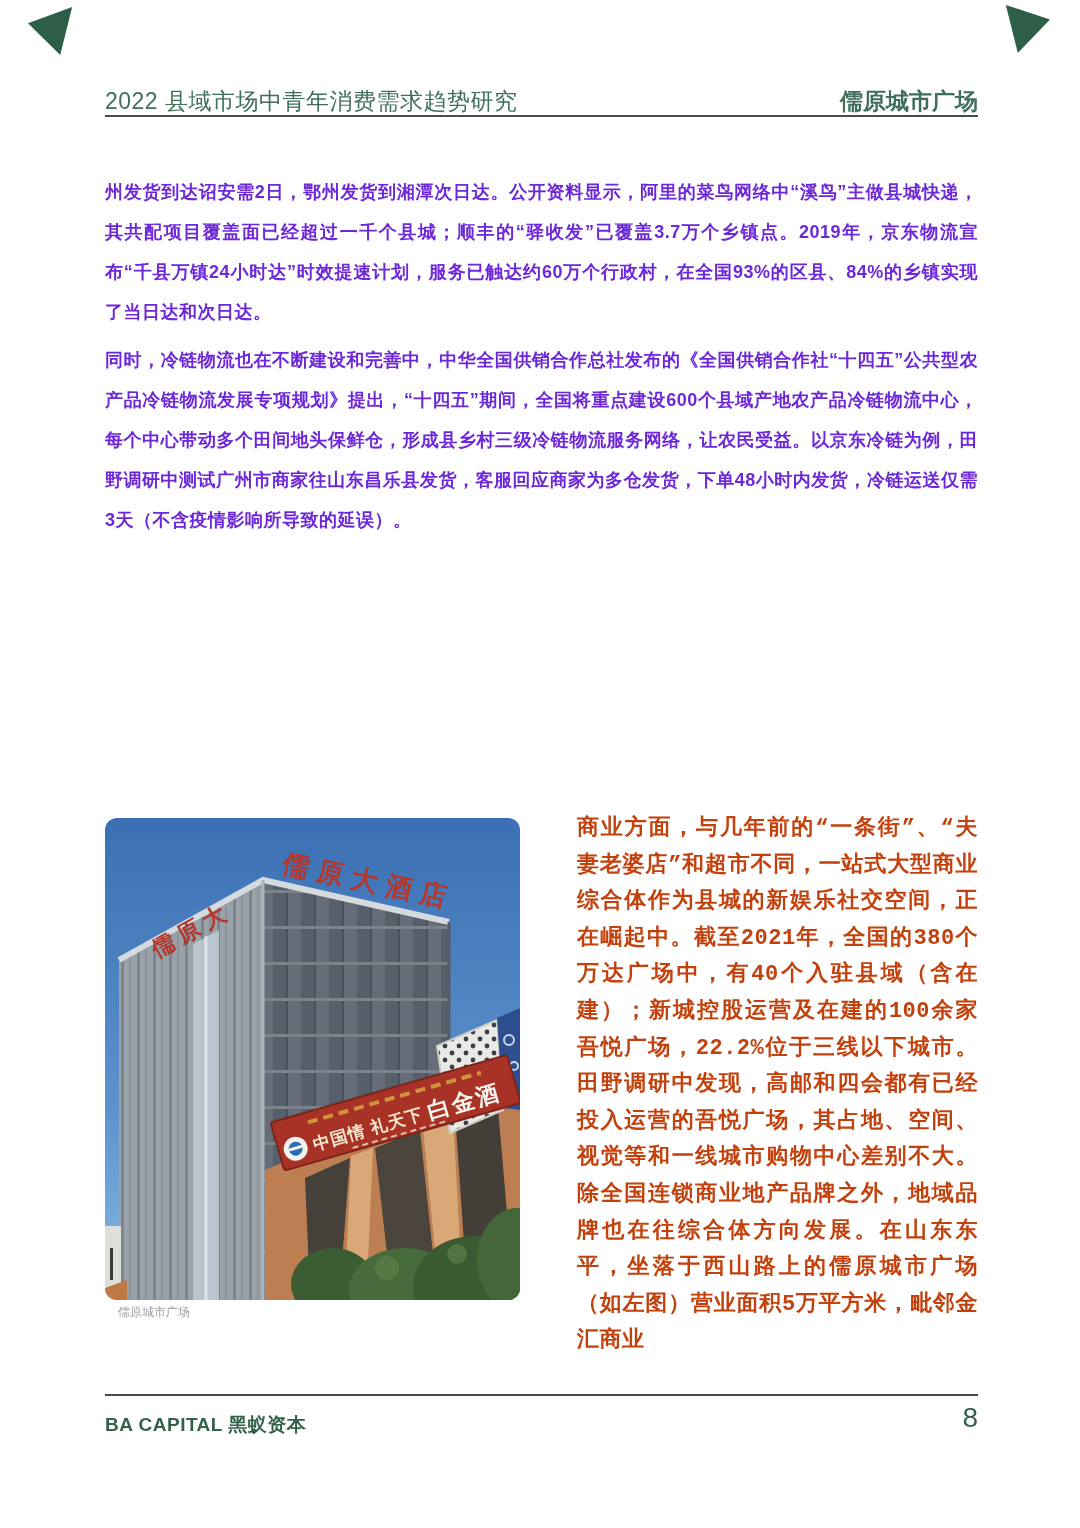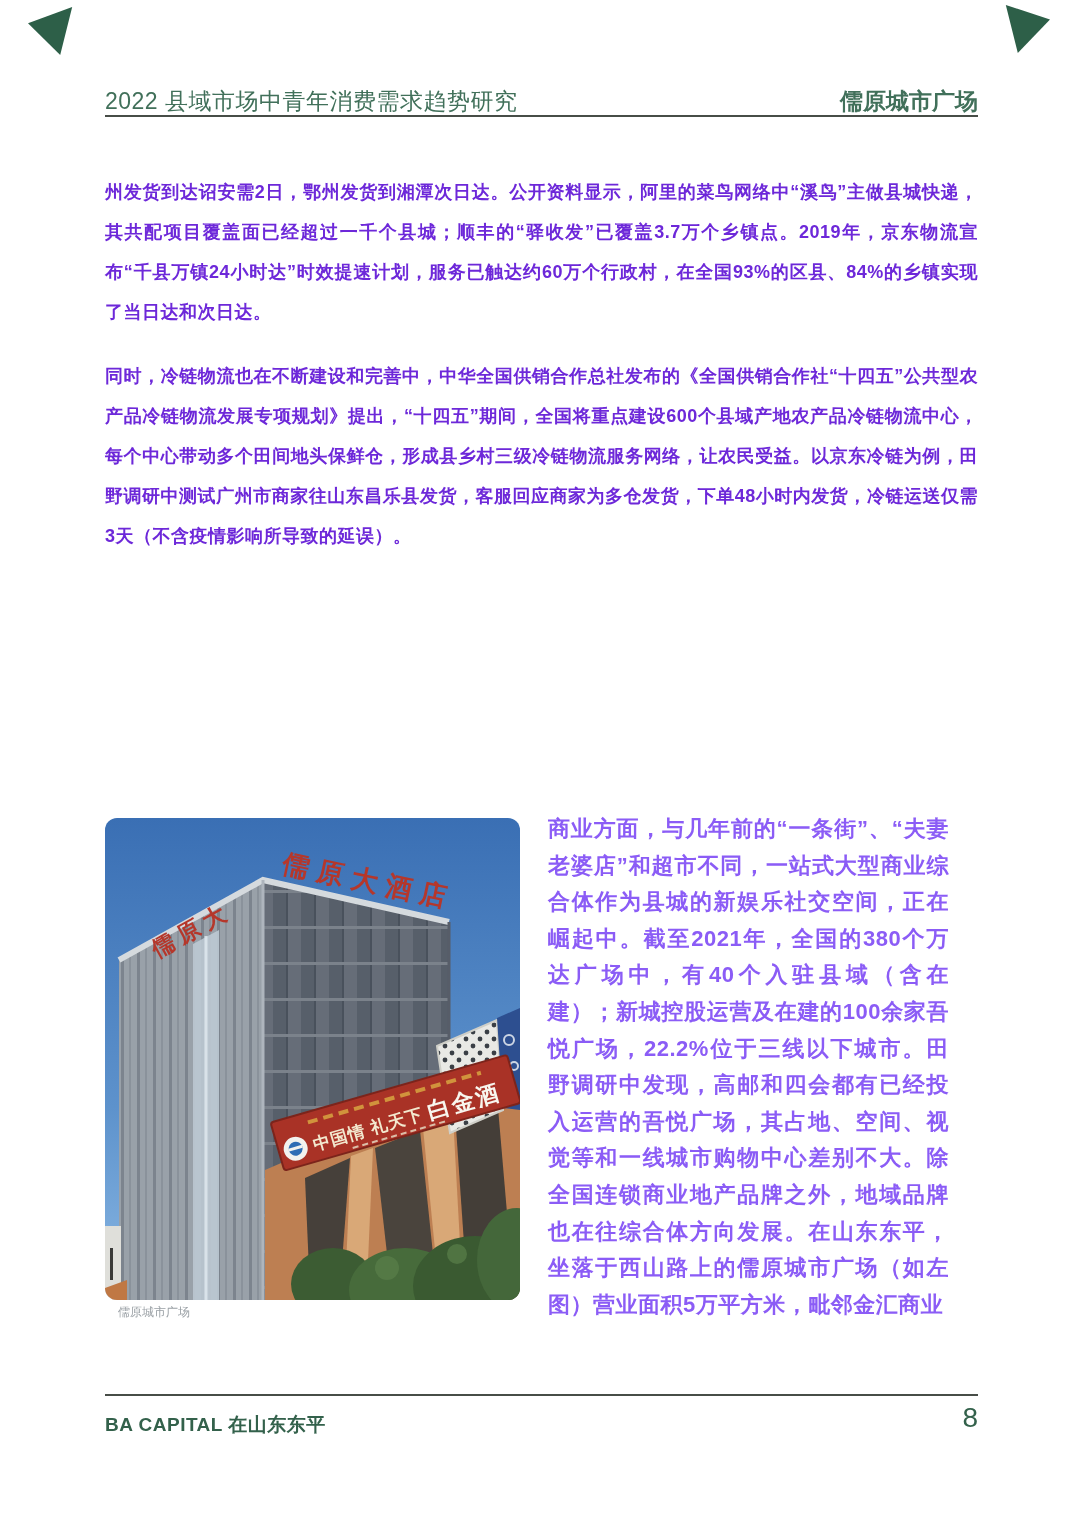--- a/index.html
+++ b/index.html
@@ -19,31 +19,31 @@
   .header .left{font-weight:normal;letter-spacing:.5px;}
   .header .right{font-weight:bold;}
   .rule{position:absolute;left:105px;width:873px;height:2px;background:#474D47;}
   .rule.top{top:115px;}
   .rule.bottom{top:1394px;}
   
   .para{position:absolute;left:105px;width:873px;margin:0;
     font-size:18px;line-height:40px;font-weight:bold;color:#6d28d9;
     text-align:justify;letter-spacing:.5px;}
   .p1{top:172px;}
-  .p2{top:356px;}
+  .p2{top:340px;}
   .p3{top:590px;}
   
   .photo-wrap{position:absolute;left:105px;top:818px;width:415px;height:482px;
     border-radius:12px;overflow:hidden;}
   .photo-wrap svg{display:block;}
   .caption{position:absolute;left:118px;top:1304px;font-size:12px;color:#9aa0a5;
     font-weight:normal;}
-  .col-text{position:absolute;left:548px;top:811px;width:401px;margin:0;
-    font-size:22px;line-height:36.6px;font-weight:bold;color:#8b5cf6;
-    text-align:justify;letter-spacing:.5px;}
+  .col-text{position:absolute;left:577px;top:811px;width:401px;margin:0;
+    font-size:22px;line-height:36.6px;font-weight:bold;color:#c2410c;
+    text-align:justify;letter-spacing:.5px;font-family:Liberation Mono, monospace;}
   
   .footer-brand{position:absolute;left:105px;top:1412px;font-size:19px;
     font-weight:bold;color:#33614B;letter-spacing:.5px;}
   .footer-page{position:absolute;right:102px;top:1402px;font-size:28px;
     color:#33614B;font-weight:normal;}
 </style>
 </head>
 <body>
 
 <div class="page">
@@ -133,16 +133,16 @@
       <rect x="0" y="408" width="16" height="74" fill="#dfdfda"></rect>
       <rect x="5" y="430" width="3" height="32" fill="#3a3a38"></rect>
       <polygon points="0,470 22,462 22,482 0,482" fill="#c07844"></polygon>
     </svg>
   </div>
   <div class="caption">儒原城市广场</div>
 
   <p class="col-text">商业方面，与几年前的“一条街”、“夫妻老婆店”和超市不同，一站式大型商业综合体作为县城的新娱乐社交空间，正在崛起中。截至2021年，全国的380个万达广场中，有40个入驻县域（含在建）；新城控股运营及在建的100余家吾悦广场，22.2%位于三线以下城市。田野调研中发现，高邮和四会都有已经投入运营的吾悦广场，其占地、空间、视觉等和一线城市购物中心差别不大。除全国连锁商业地产品牌之外，地域品牌也在往综合体方向发展。在山东东平，坐落于西山路上的儒原城市广场（如左图）营业面积5万平方米，毗邻金汇商业</p>
 
   <div class="rule bottom"></div>
-  <div class="footer-brand">BA CAPITAL 在山东东平</div>
+  <div class="footer-brand">BA CAPITAL 黑蚁资本</div>
   <div class="footer-page">8</div>
 
 </div>
 
 </body></html>

